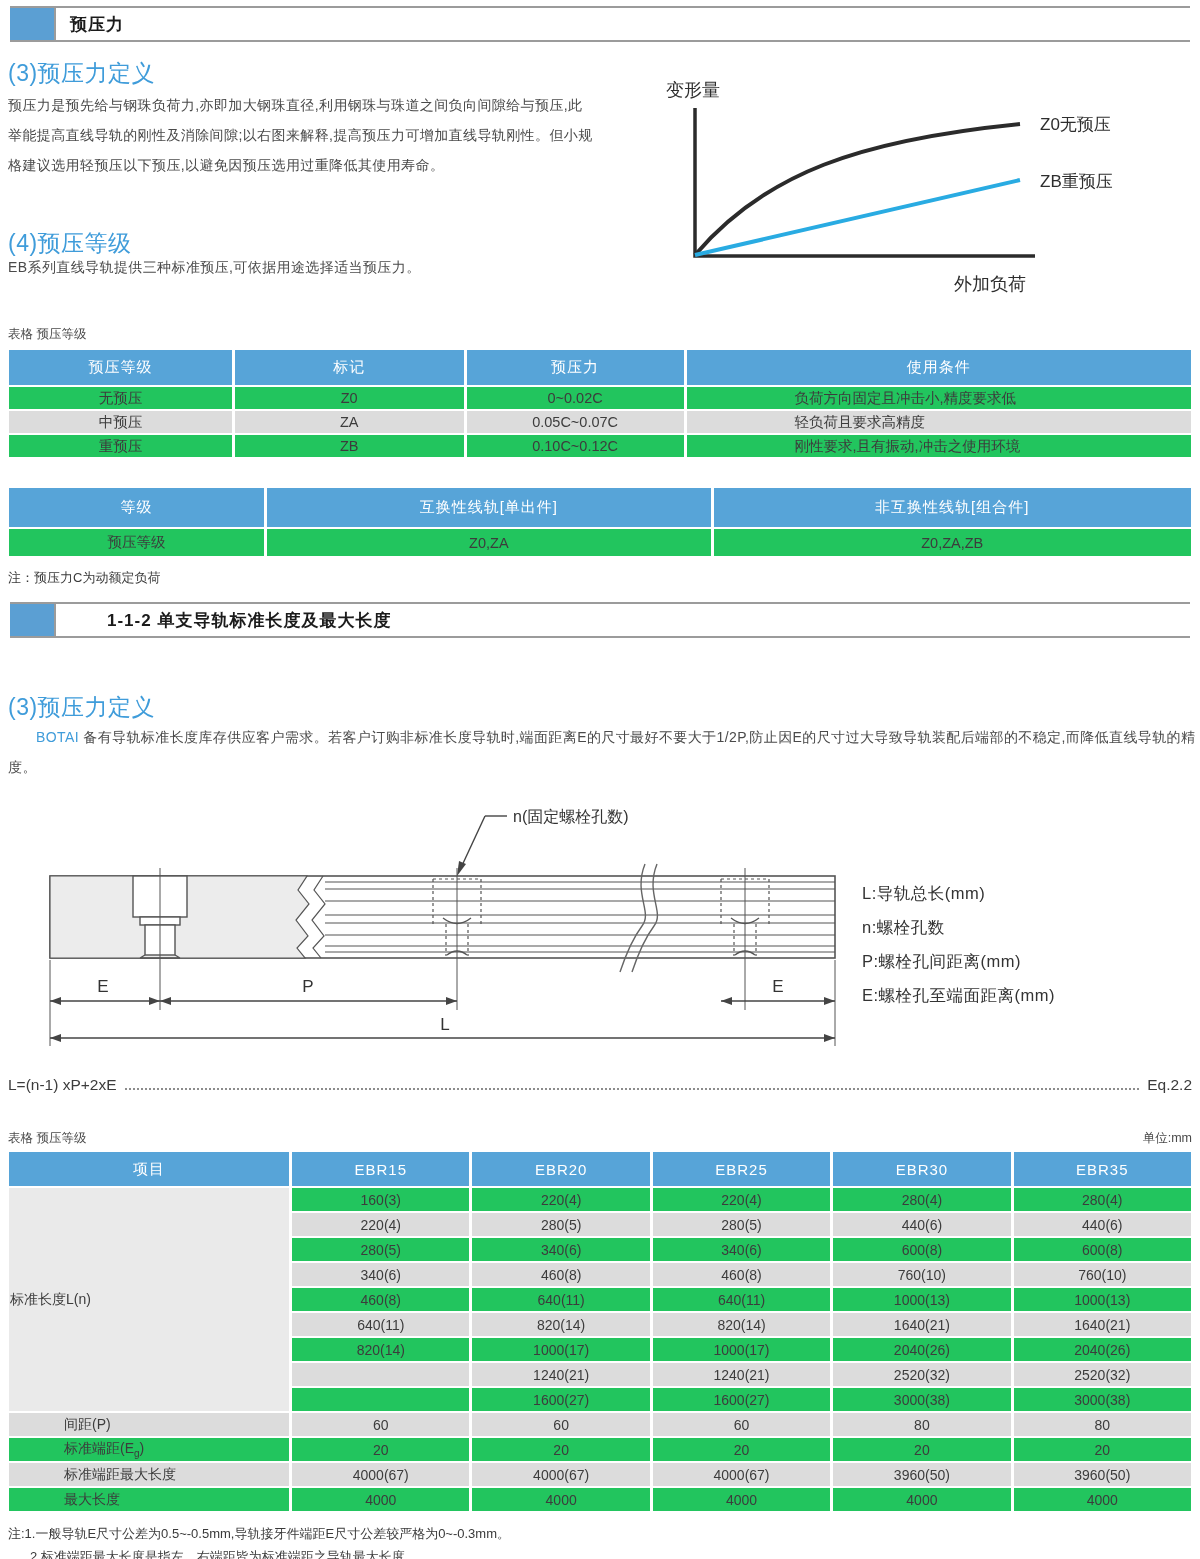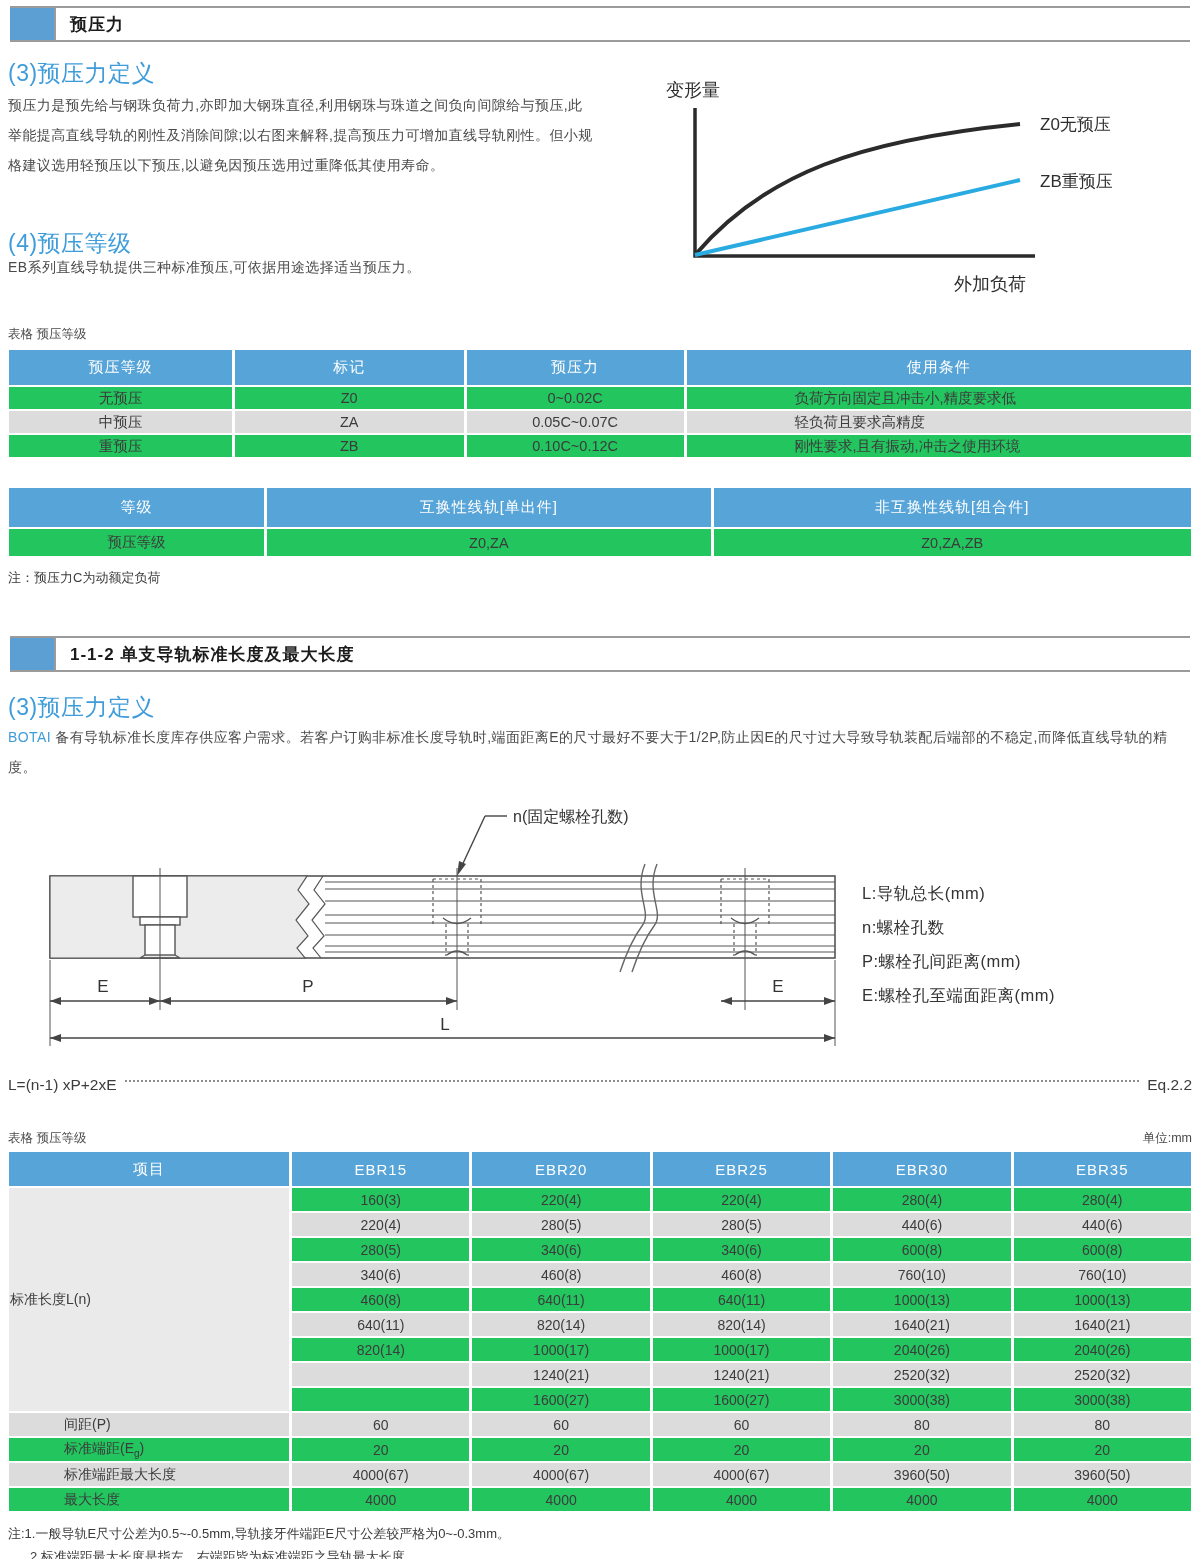--- a/index.html
+++ b/index.html
@@ -8,21 +8,21 @@
 
   
   .sec-header{position:absolute;left:10px;right:10px;display:flex;align-items:stretch;
     border-top:2px solid #9b9b9b;border-bottom:2px solid #9b9b9b;height:32px;background:#fff;}
   .sec-header .sq{width:44px;background:#5b9fd3;border-right:2px solid #9b9b9b;}
   .sec-header .t{display:flex;align-items:center;padding-left:14px;font-weight:bold;
     font-size:17px;color:#1b1b1b;letter-spacing:1px;}
 
   .blue-heading{position:absolute;font-size:23px;color:#3f9cda;letter-spacing:0.5px;}
   .para{position:absolute;font-size:14px;line-height:30px;color:#4a4a4a;letter-spacing:0.4px;}
-  .brand{color:#3f9cda;}
+  .brand{color:#3f9cda;margin-left:28px;}
 
   .caption{position:absolute;font-size:12.5px;color:#4a4a4a;}
   .note{position:absolute;font-size:13px;color:#3a3a3a;line-height:23px;}
 
   table{border-collapse:separate;border-spacing:3px 2px;background:#fff;}
   th{background:#57a4d8;color:#fff;font-weight:normal;font-size:15px;letter-spacing:1px;}
   td{font-size:14.5px;color:#3c3c3c;text-align:center;}
   .tbl1{position:absolute;left:6px;width:1188px;table-layout:fixed;}
   .tbl1 th{height:33px;}
   .tbl1 td{height:20px;}
@@ -33,21 +33,21 @@
   .rowL td{background:#22c55e;}
   .rowD td{background:#dcdcdc;}
 
   .tbl3{position:absolute;left:6px;width:1188px;table-layout:fixed;}
   .tbl3 th{height:32px;}
   .tbl3 td{height:21px;font-size:14px;}
   .tbl3 td.item{text-align:left;padding-left:55px;}
   .tbl3 td.span-cell{background:#eaeaea !important;vertical-align:middle;text-align:left;}
   .tbl3 sub{font-size:10px;}
 
-  .formula-row{position:absolute;left:8px;right:8px;display:flex;align-items:center;
+  .formula-row{position:absolute;left:8px;right:8px;display:flex;align-items:flex-end;
     font-size:15.5px;color:#3c3c3c;}
   .leader{flex:1;border-bottom:2px dotted #8c8c8c;margin:0 8px;transform:translateY(-4px);}
 
   .legend{position:absolute;font-size:16.5px;color:#333;line-height:34px;letter-spacing:0.5px;}
 
   svg text{font-family:"Liberation Sans","DejaVu Sans",sans-serif;}
 </style>
 </head>
 <body>
 
@@ -126,21 +126,21 @@
     </tr>
     <tr class="rowL">
       <td>预压等级</td>
       <td>Z0,ZA</td>
       <td>Z0,ZA,ZB</td>
     </tr>
   </tbody>
     </table>
   <div class="note" style="top:566px;left:8px;">注：预压力C为动额定负荷</div>
 
-  <div class="sec-header" style="top:636px;">
+  <div class="sec-header" style="top:602px;gap:37px;">
     <div class="sq"></div>
     <div class="t">1-1-2 单支导轨标准长度及最大长度</div>
   </div>
 
   <div class="blue-heading" style="top:692px;left:8px;">(3)预压力定义</div>
   <div class="para" style="top:722px;left:8px;width:1188px;"><span class="brand">BOTAI</span><span> 备有导轨标准长度库存供应客户需求。若客户订购非标准长度导轨时,端面距离E的尺寸最好不要大于1/2P,防止因E的尺寸过大导致导轨装配后端部的不稳定,而降低直线导轨的精度。</span></div>
 
   <div style="position:absolute;top:798px;left:45px;width:800px;height:262px;">
     <svg width="800" height="262" viewBox="0 0 800 262">
 

